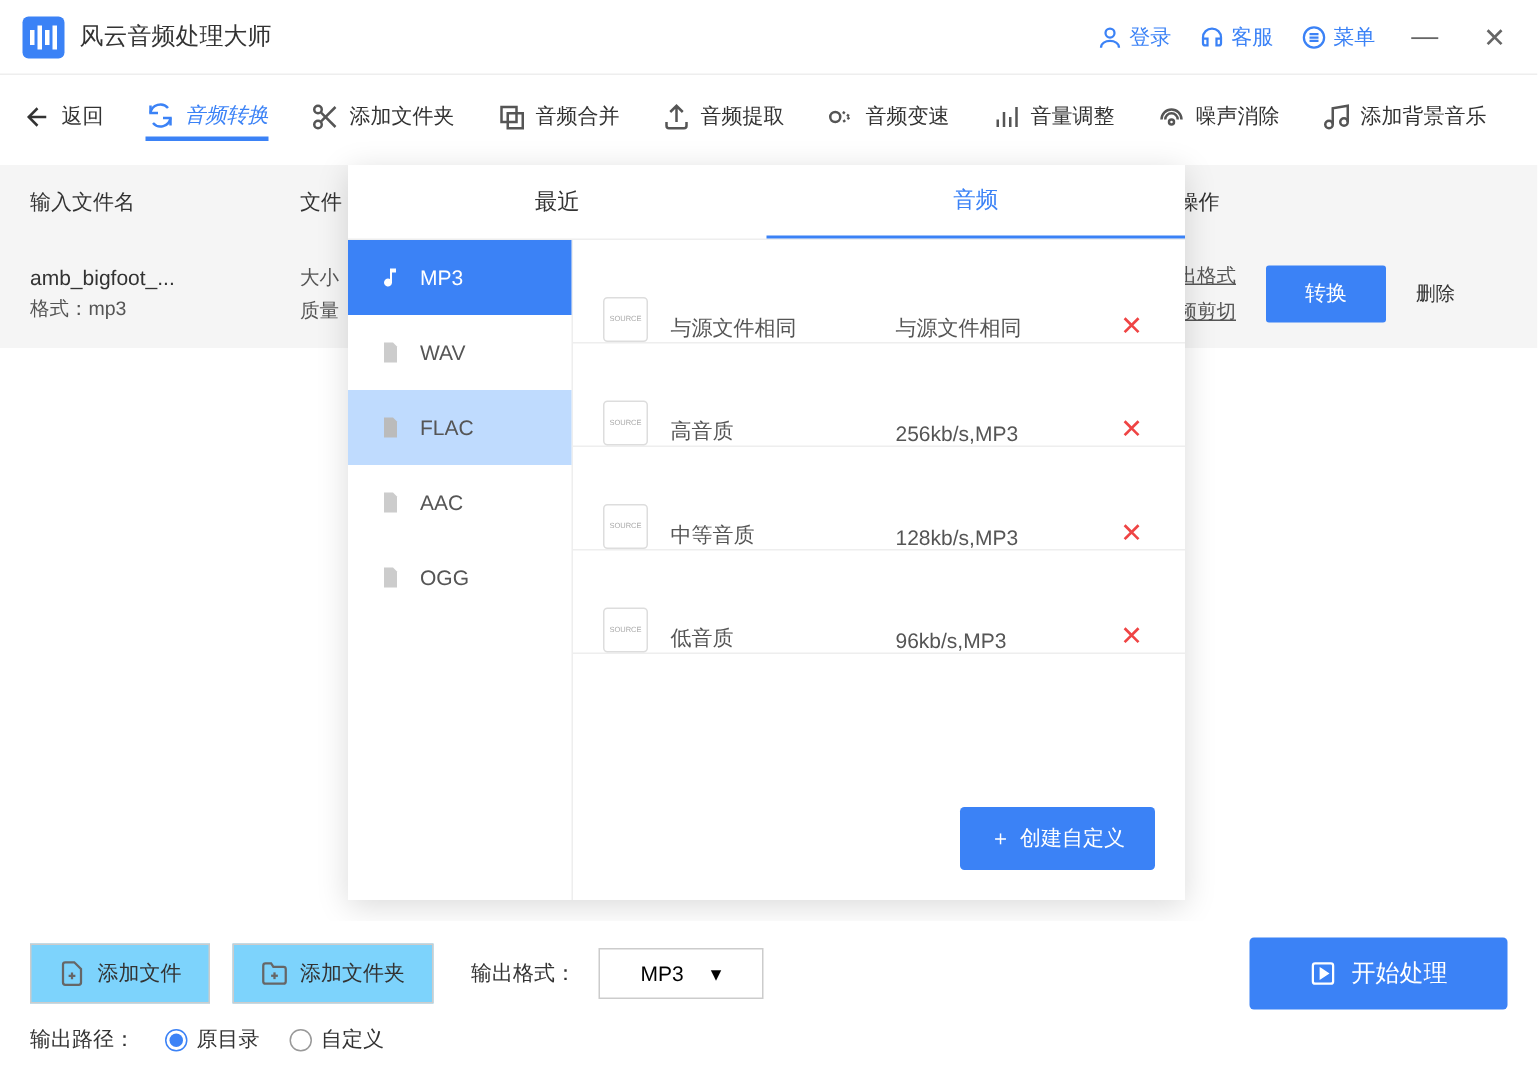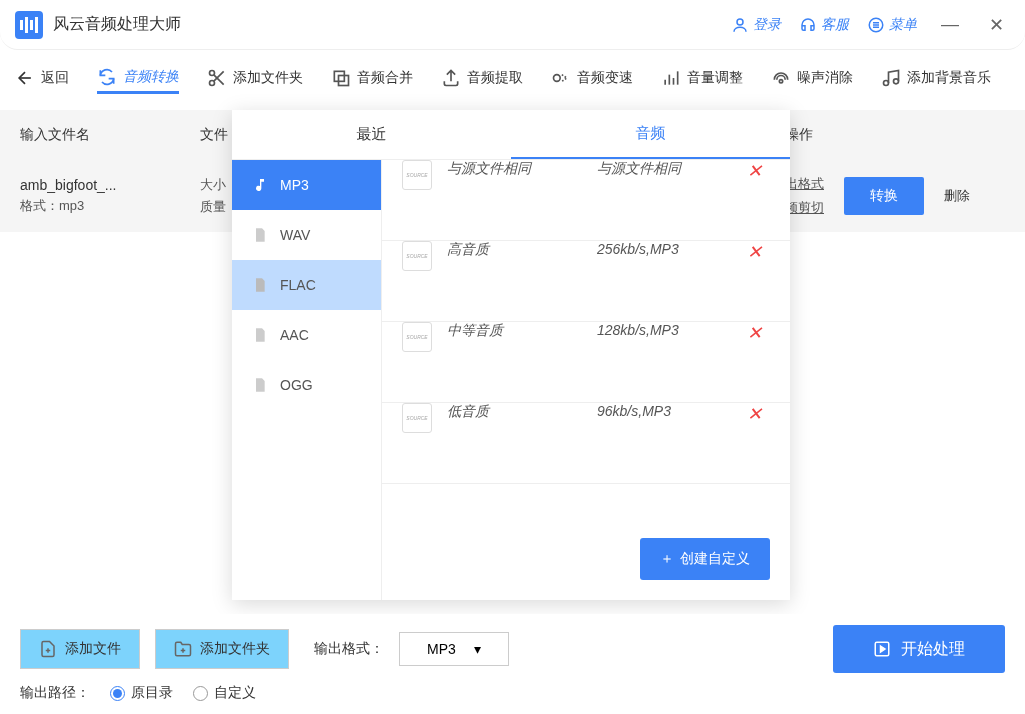--- a/index.html
+++ b/index.html
@@ -1,28 +1,28 @@
 <!DOCTYPE html>
 <html><head>
 <meta charset="utf-8">
 <style>
 * { margin: 0; padding: 0; box-sizing: border-box; font-family: "Microsoft YaHei", sans-serif; }
 body { width: 1025px; height: 714px; background: #fff; position: relative; overflow: hidden; }
 
-.titlebar { height: 50px; display: flex; align-items: center; padding: 0 15px; border-bottom: 1px solid #eee; border-radius: 18px; }
+.titlebar { height: 50px; display: flex; align-items: center; padding: 0 15px; border-bottom: 1px solid #eee; }
 .logo { width: 28px; height: 28px; background: #3b82f6; border-radius: 4px; display: flex; align-items: center; justify-content: center; margin-right: 10px; }
 .logo-bars { display: flex; gap: 2px; align-items: center; }
 .logo-bars span { width: 3px; background: #fff; }
 .logo-bars span:nth-child(1) { height: 10px; }
 .logo-bars span:nth-child(2) { height: 16px; }
 .logo-bars span:nth-child(3) { height: 10px; }
 .logo-bars span:nth-child(4) { height: 16px; }
 .app-title { font-size: 16px; color: #333; font-weight: 500; }
 .title-right { margin-left: auto; display: flex; align-items: center; gap: 18px; color: #3b82f6; font-size: 14px; }
-.title-item { display: flex; align-items: center; gap: 4px; cursor: pointer; font-style: italic; }
+.title-item { display: flex; align-items: center; gap: 4px; cursor: pointer; }
 .win-btn { color: #666; font-size: 18px; padding: 0 6px; cursor: pointer; }
 
 .toolbar { height: 60px; display: flex; align-items: center; padding: 0 15px; gap: 28px; color: #333; font-size: 14px; }
 .tool-item { display: flex; align-items: center; gap: 6px; cursor: pointer; padding-bottom: 4px; }
 .tool-item.active { color: #3b82f6; border-bottom: 3px solid #3b82f6; font-style: italic; }
 
 .columns { height: 50px; background: #f5f5f5; display: flex; align-items: center; padding: 0 20px; font-size: 14px; color: #333; font-weight: 500; }
 .col1 { width: 180px; }
 .col2 { flex: 1; }
 .col3 { width: 220px; }
@@ -40,21 +40,21 @@
 .dd-tabs { height: 50px; display: flex; border-bottom: 1px solid #eee; }
 .dd-tab { flex: 1; display: flex; align-items: center; justify-content: center; font-size: 15px; color: #333; cursor: pointer; }
 .dd-tab.active { color: #3b82f6; border-bottom: 2px solid #3b82f6; }
 .dd-body { flex: 1; display: flex; }
 .dd-side { width: 150px; border-right: 1px solid #eee; }
 .dd-fmt { height: 50px; display: flex; align-items: center; gap: 10px; padding-left: 18px; font-size: 14px; color: #555; cursor: pointer; }
 .dd-fmt.active { background: #3b82f6; color: #fff; }
 .dd-fmt.selected { background: #bfdbfe; color: #555; }
 .fmt-icon { width: 20px; height: 20px; display: flex; align-items: center; justify-content: center; }
 .dd-main { flex: 1; display: flex; flex-direction: column; }
-.dd-opt { height: 81px; display: flex; align-items: flex-start; padding: 0 20px; border-bottom: 1px solid #eee; font-size: 14px; color: #555; font-style: italic; }
+.dd-opt { height: 69px; display: flex; align-items: flex-end; padding: 0 20px; border-bottom: 1px solid #eee; font-size: 14px; color: #555; }
 .dd-opt-icon { width: 30px; height: 30px; border: 1px solid #ddd; border-radius: 3px; margin-right: 15px; display: flex; align-items: center; justify-content: center; }
 .dd-opt-icon::after { content: "SOURCE"; font-size: 5px; color: #aaa; }
 .dd-opt-name { width: 150px; }
 .dd-opt-val { flex: 1; }
 .dd-opt-x { color: #ef4444; font-size: 18px; cursor: pointer; padding: 0 8px; }
 .dd-create { margin: auto 20px 20px auto; background: #3b82f6; color: #fff; border: none; padding: 12px 20px; font-size: 14px; border-radius: 3px; cursor: pointer; display: flex; align-items: center; gap: 6px; }
 
 .footer { position: absolute; bottom: 0; left: 0; right: 0; height: 100px; padding: 15px 20px; background: #fff; }
 .footer-row1 { display: flex; align-items: center; gap: 15px; height: 40px; }
 .f-btn { height: 40px; padding: 0 18px; border: 1px solid #ccc; background: #7dd3fc; display: flex; align-items: center; gap: 8px; font-size: 14px; color: #333; cursor: pointer; }

